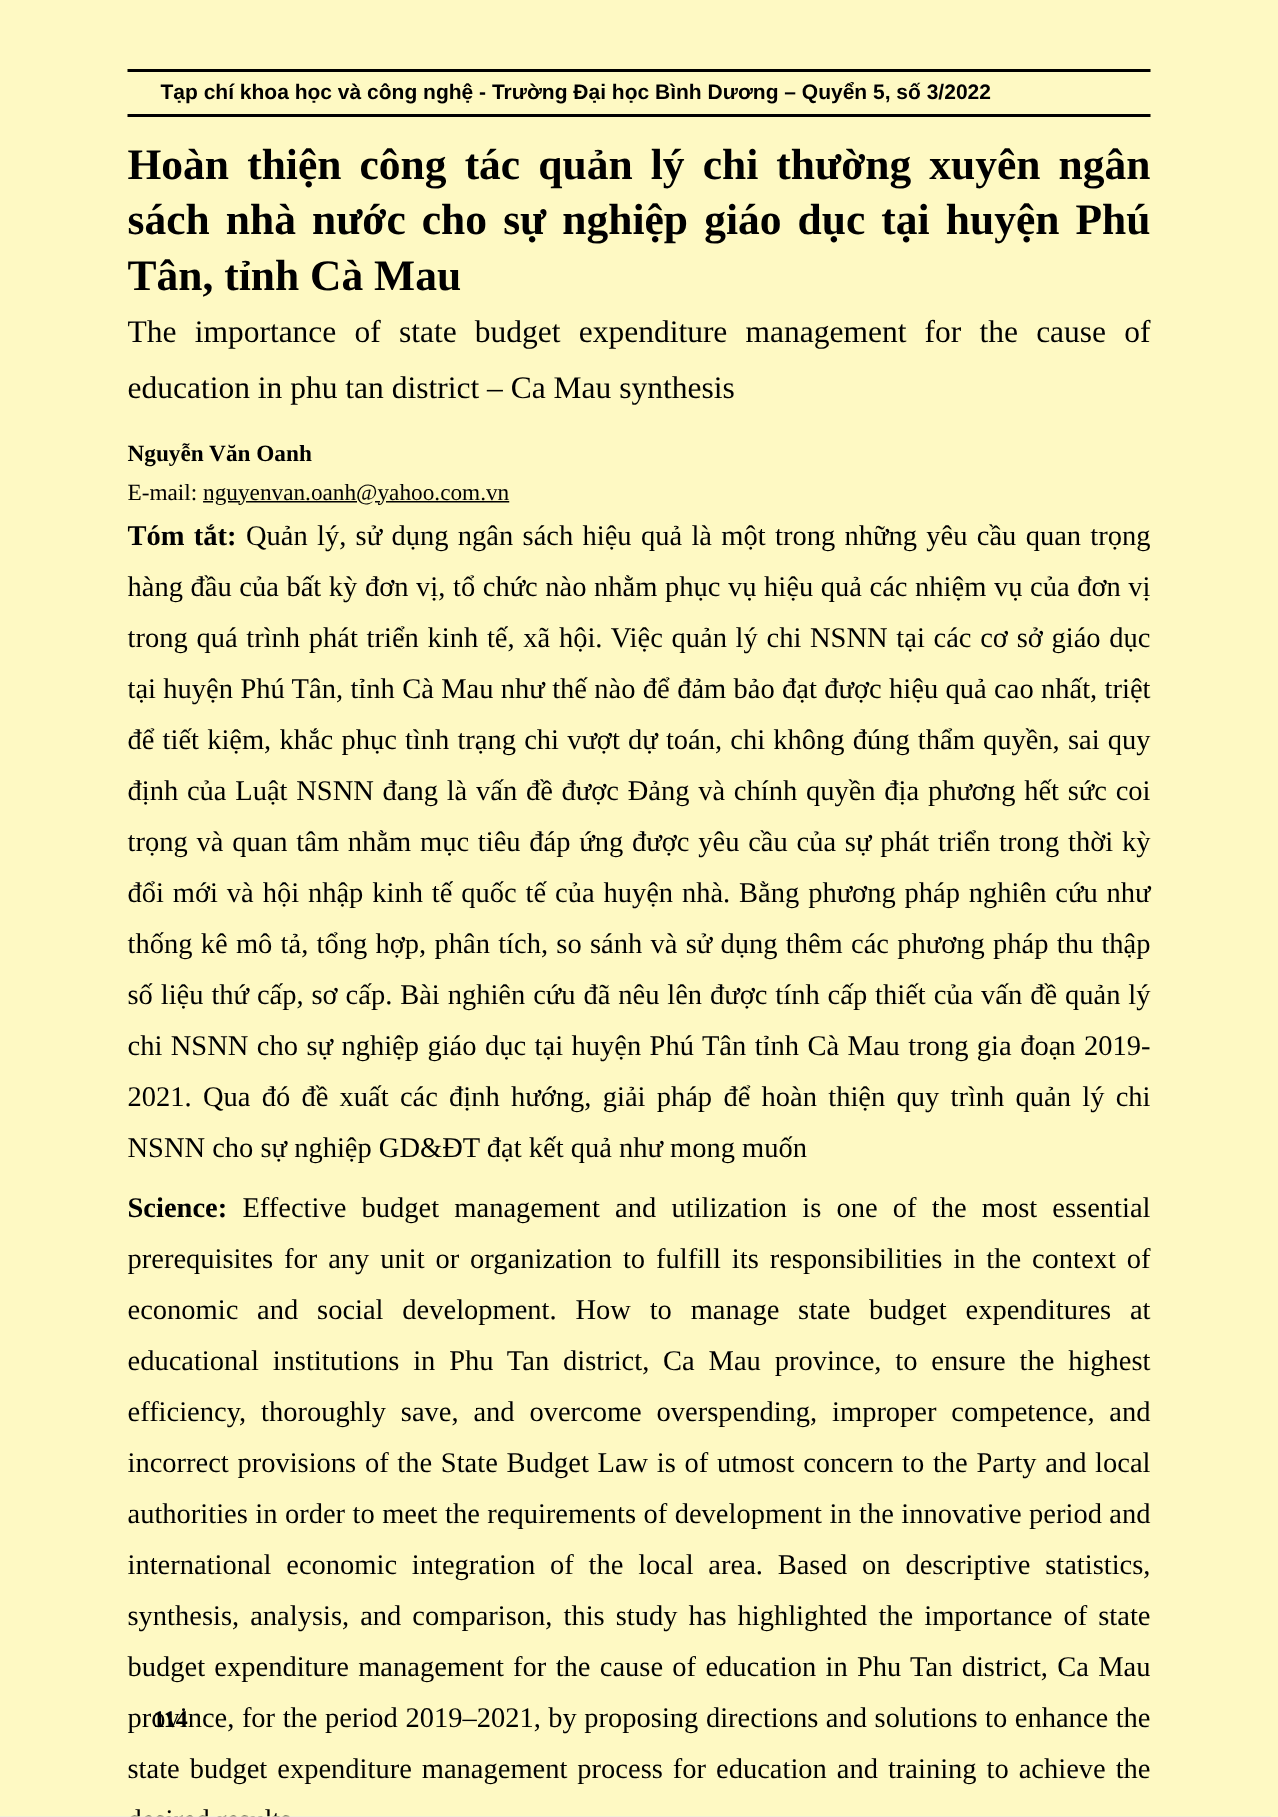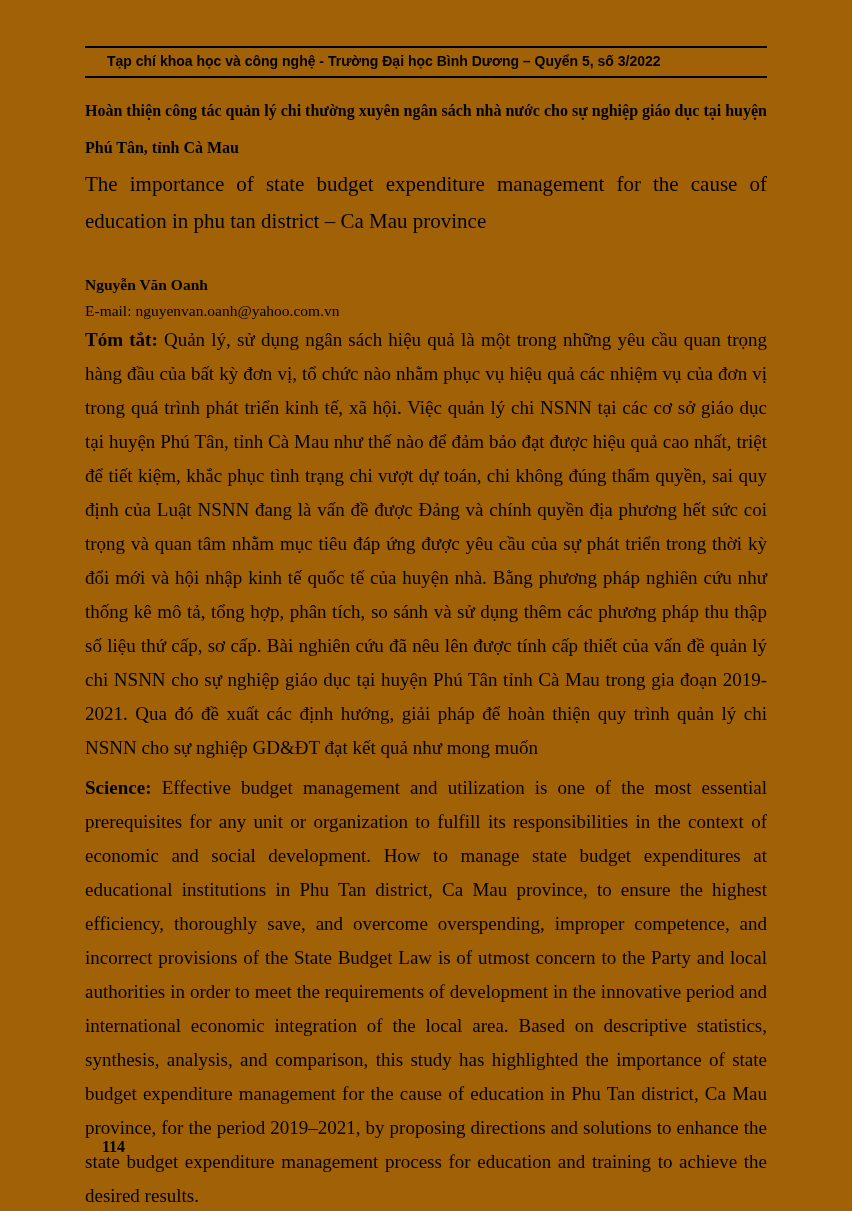--- a/index.html
+++ b/index.html
@@ -1,60 +1,61 @@
 <!DOCTYPE html>
 <html><head>
 <meta charset="utf-8">
 <style>
   * { margin: 0; padding: 0; box-sizing: border-box; }
   html, body { background: #e8e8e8; }
   .page {
     width: 852px;
     height: 1211px;
     margin: 0 auto;
-    background: #a16207;
+    background: #fef9c3;
     position: relative;
     color: #000;
     font-family: "Liberation Serif", serif;
     overflow: hidden;
   }
   .content {
     padding: 0 85px;
   }
   .journal-header {
     margin-top: 46px;
     border-top: 2px solid #000;
     border-bottom: 2px solid #000;
     padding: 3px 0 5px 22px;
     font-family: "Liberation Sans", sans-serif;
     font-size: 14px;
     line-height: 20px;
     font-weight: bold;
   }
   .title-vi {
     margin-top: 14px;
-    font-size: 16px;
+    font-size: 29px;
     font-weight: bold;
     line-height: 37px;
     text-align: justify;
   }
   .title-en {
     font-size: 21px;
     font-weight: normal;
     line-height: 37px;
     text-align: justify;
   }
   .author-block {
-    margin-top: 32px;
+    margin-top: 13px;
     font-size: 15.5px;
     line-height: 25.5px;
   }
   .author-name { font-weight: bold; }
   .email-link {
     color: #000;
+    text-decoration: underline;
     cursor: pointer;
   }
   .abstract-block {
     font-size: 19px;
     line-height: 34px;
     text-align: justify;
   }
   .abstract-block p { margin-bottom: 3px; }
   .abstract-block p.spaced { margin-top: 6px; }
   .para-label { font-weight: bold; }
@@ -71,21 +72,21 @@
 <body>
 
 <div class="page">
   <div class="content">
 
     <div class="journal-header">
       <div>Tạp chí khoa học và công nghệ - Trường Đại học Bình Dương – Quyển 5, số 3/2022</div>
     </div>
 
     <h1 class="title-vi">Hoàn thiện công tác quản lý chi thường xuyên ngân sách nhà nước cho sự nghiệp giáo dục tại huyện Phú Tân, tỉnh Cà Mau</h1>
-    <h2 class="title-en">The importance of state budget expenditure management for the cause of education in phu tan district – Ca Mau province</h2>
+    <h2 class="title-en">The importance of state budget expenditure management for the cause of education in phu tan district – Ca Mau synthesis</h2>
 
     <div class="author-block">
       <div class="author-name">Nguyễn Văn Oanh</div>
       <div><span>E-mail: </span><a class="email-link">nguyenvan.oanh@yahoo.com.vn</a></div>
     </div>
 
     <div class="abstract-block">
       <p>
         <span class="para-label">Tóm tắt:</span>
         <span>Quản lý, sử dụng ngân sách hiệu quả là một trong những yêu cầu quan trọng hàng đầu của bất kỳ đơn vị, tổ chức nào nhằm phục vụ hiệu quả các nhiệm vụ của đơn vị trong quá trình phát triển kinh tế, xã hội. Việc quản lý chi NSNN tại các cơ sở giáo dục tại huyện Phú Tân, tỉnh Cà Mau như thế nào để đảm bảo đạt được hiệu quả cao nhất, triệt để tiết kiệm, khắc phục tình trạng chi vượt dự toán, chi không đúng thẩm quyền, sai quy định của Luật NSNN đang là vấn đề được Đảng và chính quyền địa phương hết sức coi trọng và quan tâm nhằm mục tiêu đáp ứng được yêu cầu của sự phát triển trong thời kỳ đổi mới và hội nhập kinh tế quốc tế của huyện nhà. Bằng phương pháp nghiên cứu như thống kê mô tả, tổng hợp, phân tích, so sánh và sử dụng thêm các phương pháp thu thập số liệu thứ cấp, sơ cấp. Bài nghiên cứu đã nêu lên được tính cấp thiết của vấn đề quản lý chi NSNN cho sự nghiệp giáo dục tại huyện Phú Tân tỉnh Cà Mau trong gia đoạn 2019-2021. Qua đó đề xuất các định hướng, giải pháp để hoàn thiện quy trình quản lý chi NSNN cho sự nghiệp GD&amp;ĐT đạt kết quả như mong muốn</span>

